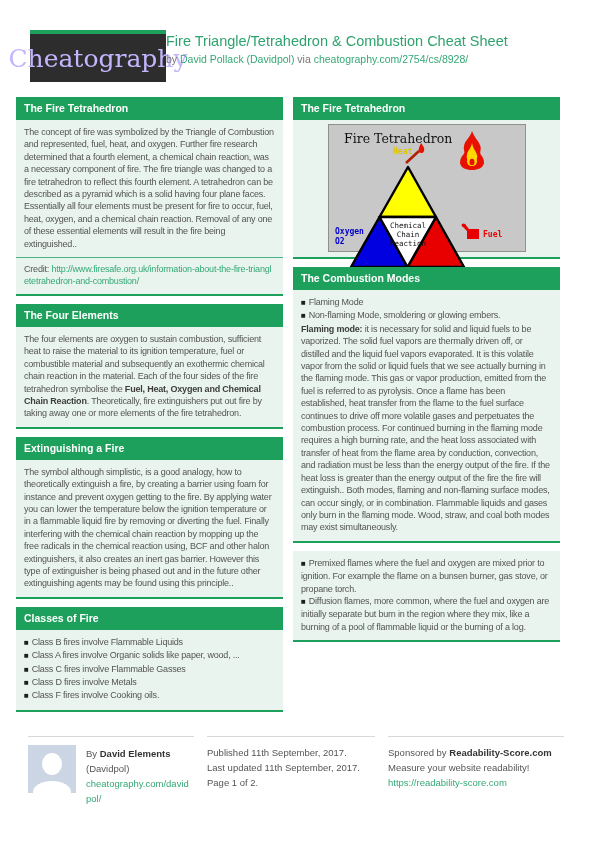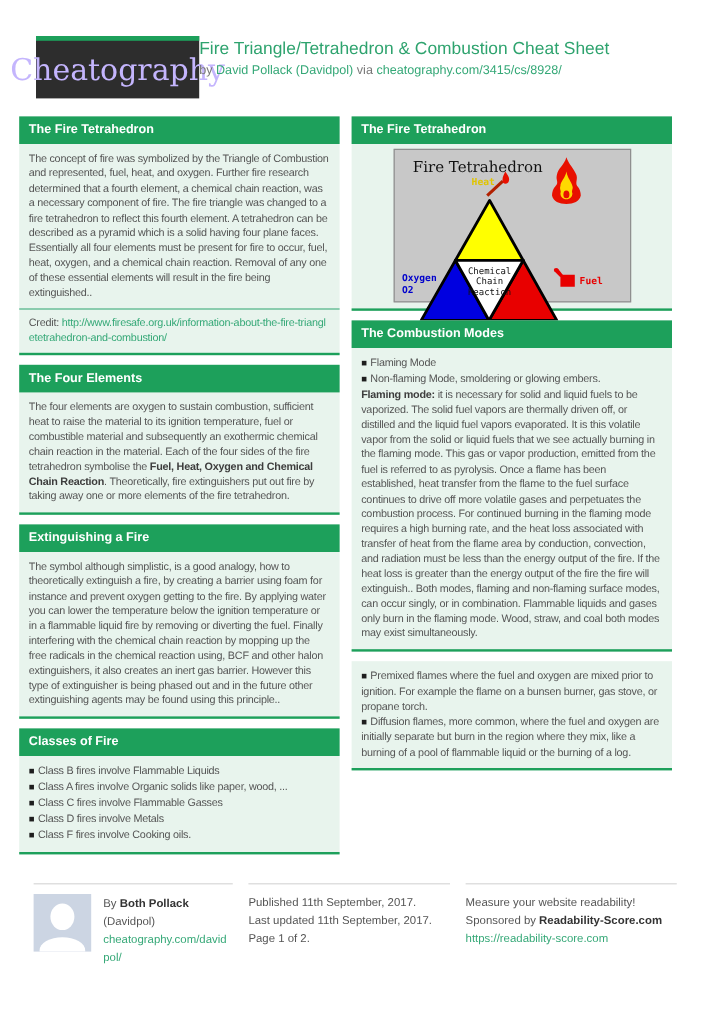--- a/index.html
+++ b/index.html
@@ -51,21 +51,21 @@
 </style>
 </head>
 <body>
 
 <div class="page">
 
   <div class="header">
     <div class="logo">Cheatography</div>
     <div class="title-block">
       <div class="page-title">Fire Triangle/Tetrahedron &amp; Combustion Cheat Sheet</div>
-      <div class="byline"><span>by </span><span class="green">David Pollack (Davidpol)</span><span> via </span><span class="green">cheatography.com/3415/cs/8928/</span></div>
+      <div class="byline"><span>by </span><span class="green">David Pollack (Davidpol)</span><span> via </span><span class="green">cheatography.com/2754/cs/8928/</span></div>
     </div>
   </div>
 
   <div class="columns">
 
     <div class="col">
 
       <div class="section">
         <div class="section-header">The Fire Tetrahedron</div>
         <div class="section-body">The concept of fire was symbolized by the Triangle of Combustion and represented, fuel, heat, and oxygen. Further fire research determined that a fourth element, a chemical chain reaction, was a necessary component of fire. The fire triangle was changed to a fire tetrahedron to reflect this fourth element. A tetrahedron can be described as a pyramid which is a solid having four plane faces. Essentially all four elements must be present for fire to occur, fuel, heat, oxygen, and a chemical chain reaction. Removal of any one of these essential elements will result in the fire being extinguished..</div>
@@ -165,29 +165,29 @@
     </div>
   </div>
 
   <div class="footer">
     <div class="fcol fcol1">
       <div class="avatar">
         <div class="head"></div>
         <div class="shoulders"></div>
       </div>
       <div class="txt">
-        <div><span>By </span><span class="b">Both Pollack</span><span> (Davidpol)</span></div>
+        <div><span>By </span><span class="b">David Elements</span><span> (Davidpol)</span></div>
         <div class="link">cheatography.com/davidpol/</div>
       </div>
     </div>
     <div class="fcol fcol2">
       <div>Published 11th September, 2017.</div>
       <div>Last updated 11th September, 2017.</div>
       <div>Page 1 of 2.</div>
     </div>
     <div class="fcol fcol3">
+      <div><span>Sponsored by </span><span class="b">Readability-Score.com</span></div>
       <div>Measure your website readability!</div>
-      <div><span>Sponsored by </span><span class="b">Readability-Score.com</span></div>
       <div class="link">https://readability-score.com</div>
     </div>
   </div>
 
 </div>
 
 </body></html>

